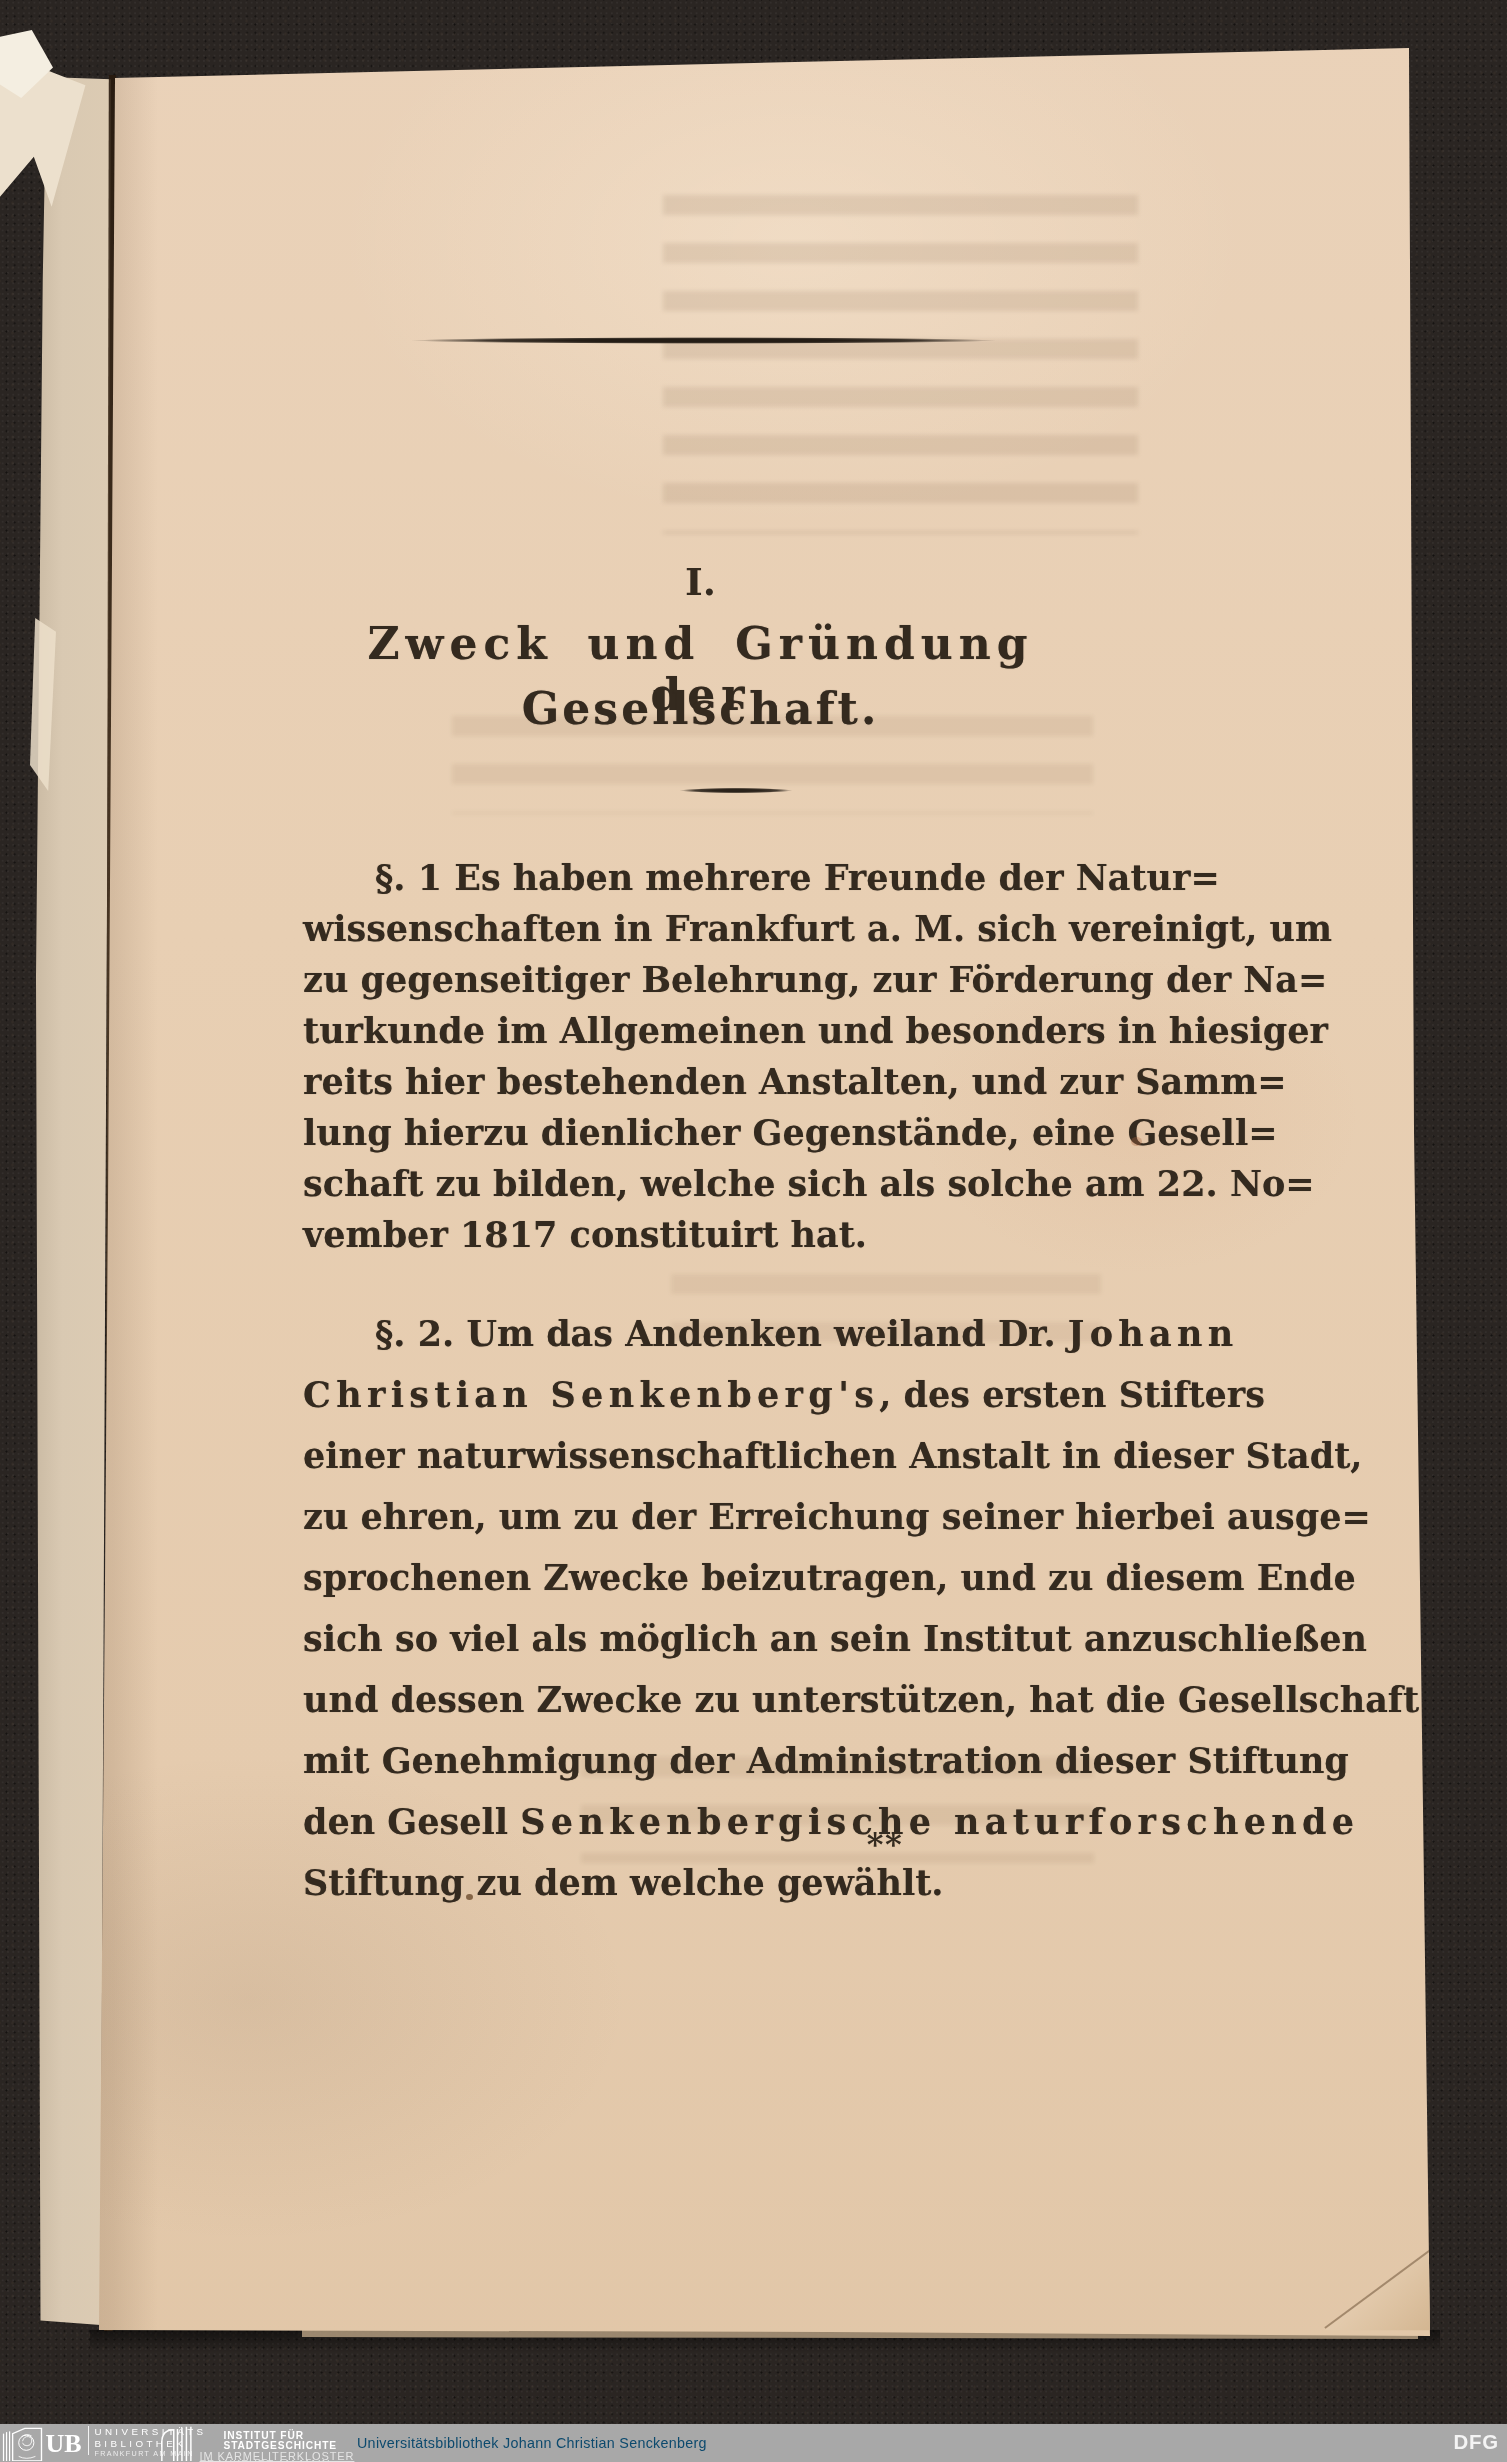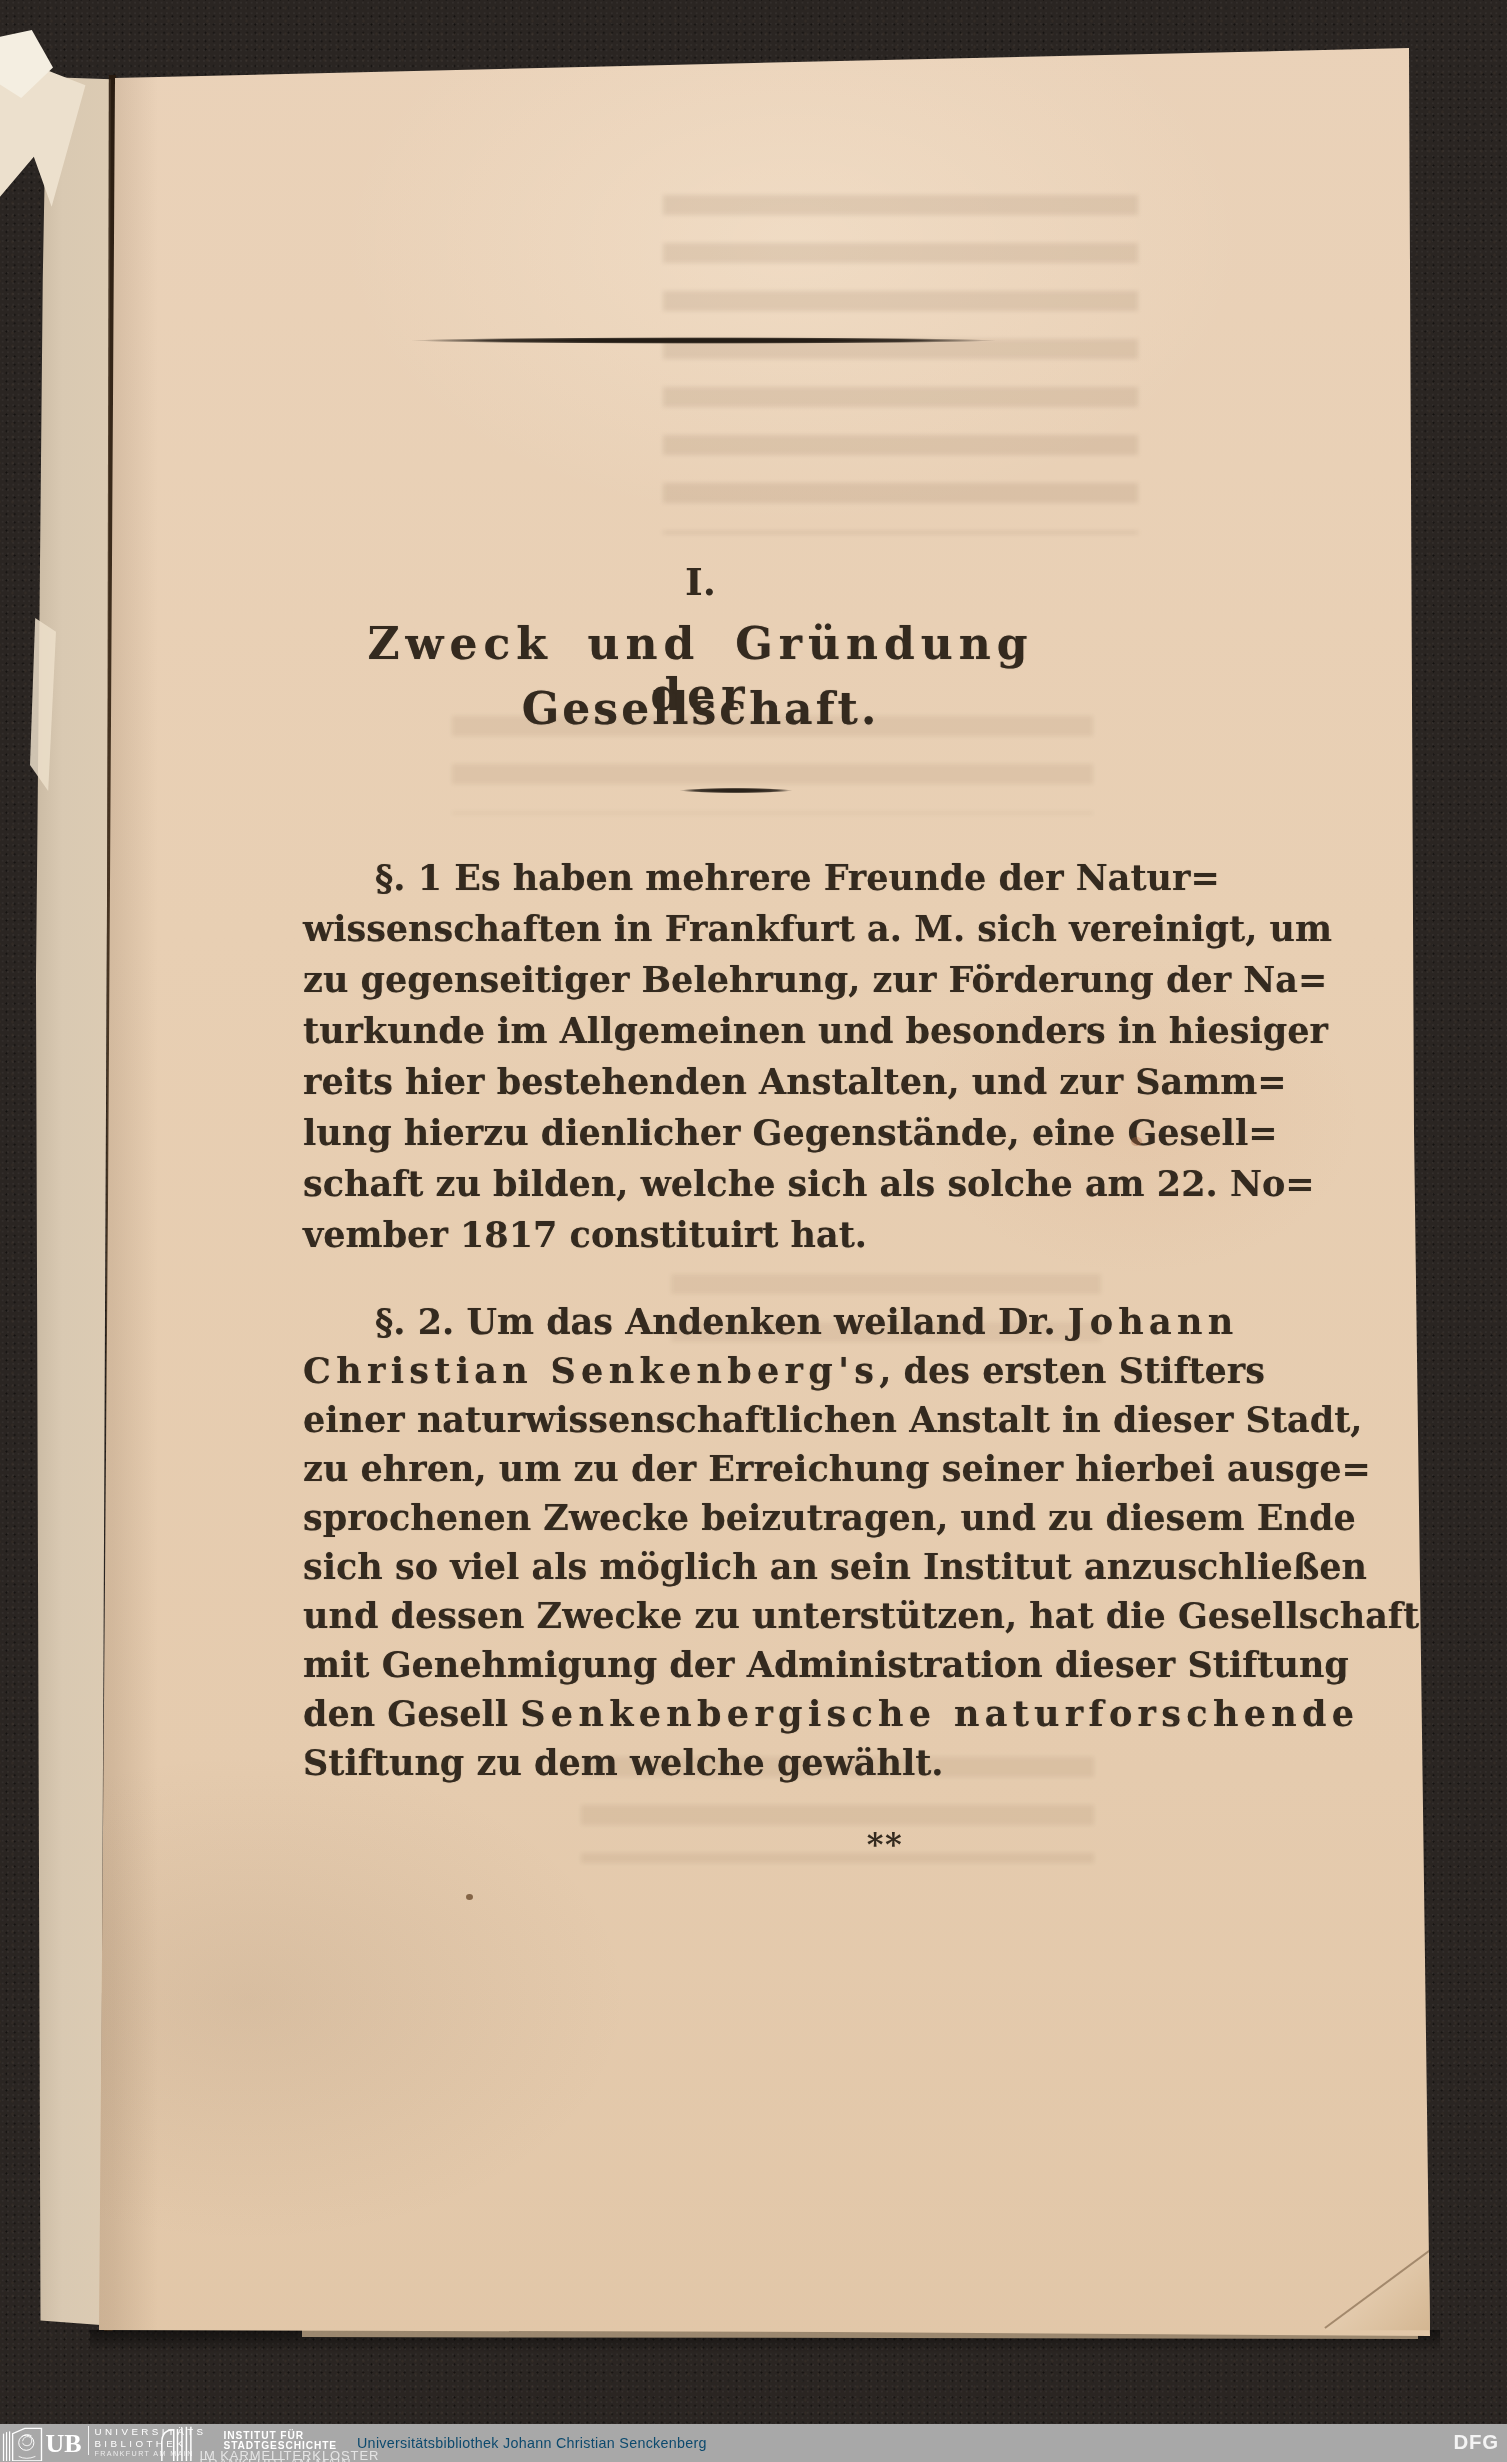--- a/index.html
+++ b/index.html
@@ -69,21 +69,21 @@
   .title-line{font-weight:700;font-size:44px;text-align:center;
     text-shadow:0 0 0.8px rgba(52,42,31,.5);}
   .t1{top:618px;letter-spacing:6px;word-spacing:13.6px;}
   .t2{top:683px;letter-spacing:3px;}
   .para{text-shadow:0 0 0.8px rgba(52,42,31,.45);}
   .p1{top:852px;}
   .p2{top:1297px;}
   .tline{font-size:35px;font-weight:700;text-align:justify;text-align-last:justify;
     white-space:nowrap;}
   .p1 .tline{height:51px;line-height:51px;}
-  .p2 .tline{height:49px;line-height:49px;}
+  .p2 .tline{height:49px;line-height:49px;margin-top:12px;}
   .tline.indent{padding-left:72px;}
   .tline.last{text-align-last:left;}
   .sp{letter-spacing:5.3px;}
   .sig-mark{position:absolute;left:855px;top:1825px;width:60px;text-align:center;
     font-size:32px;font-weight:700;color:#342a1f;letter-spacing:1.5px;}
 
   
   .dogear{position:absolute;left:1321px;top:2248px;width:115px;height:84px;
     background:linear-gradient(135deg,#edd8bf 10%,#dcc1a0 70%,#d2b48f 100%);
     clip-path:polygon(3% 98%,97% 2%,99% 98%);}
@@ -100,21 +100,21 @@
     background:#a8a8a8;font-family:"Liberation Sans", sans-serif;}
   .ub-group{position:absolute;left:1.5px;top:2.3px;display:flex;align-items:flex-start;}
   .ub-abbr{font-family:"Liberation Serif", serif;font-size:26px;font-weight:700;
     color:#fff;margin:0 4.5px 0 3px;line-height:35px;}
   .ub-divider{width:1.5px;height:29px;background:#f2f2f2;margin:0 5.3px 0 1.5px;}
   .ub-text .l1,.ub-text .l2{font-size:9.8px;letter-spacing:3.4px;color:#fff;line-height:11.3px;}
   .ub-text .l3{font-size:7.2px;letter-spacing:1.4px;color:#ececec;line-height:9px;}
   .isg-group{position:absolute;left:157px;top:1.5px;display:flex;align-items:flex-start;}
   .isg-text{margin-left:7.5px;padding-top:5.3px;}
   .isg-text .b{font-size:10.2px;font-weight:700;letter-spacing:0.9px;color:#fff;line-height:10.6px;margin-left:24px;}
-  .isg-text .s{font-size:13px;letter-spacing:0.9px;color:#e4e4e4;line-height:8.3px;}
+  .isg-text .s{font-size:11px;letter-spacing:0.9px;color:#e4e4e4;line-height:8.3px;text-decoration:underline;}
   .library-name{position:absolute;left:357px;top:10.6px;font-size:14.3px;color:#0c4a6e;
     letter-spacing:0.3px;}
   .dfg{position:absolute;right:9px;top:6.8px;font-size:20.4px;font-weight:700;
     color:#f4f4f4;letter-spacing:0.8px;}
 </style>
 </head>
 <body>
 
 <div id="canvas">
 

